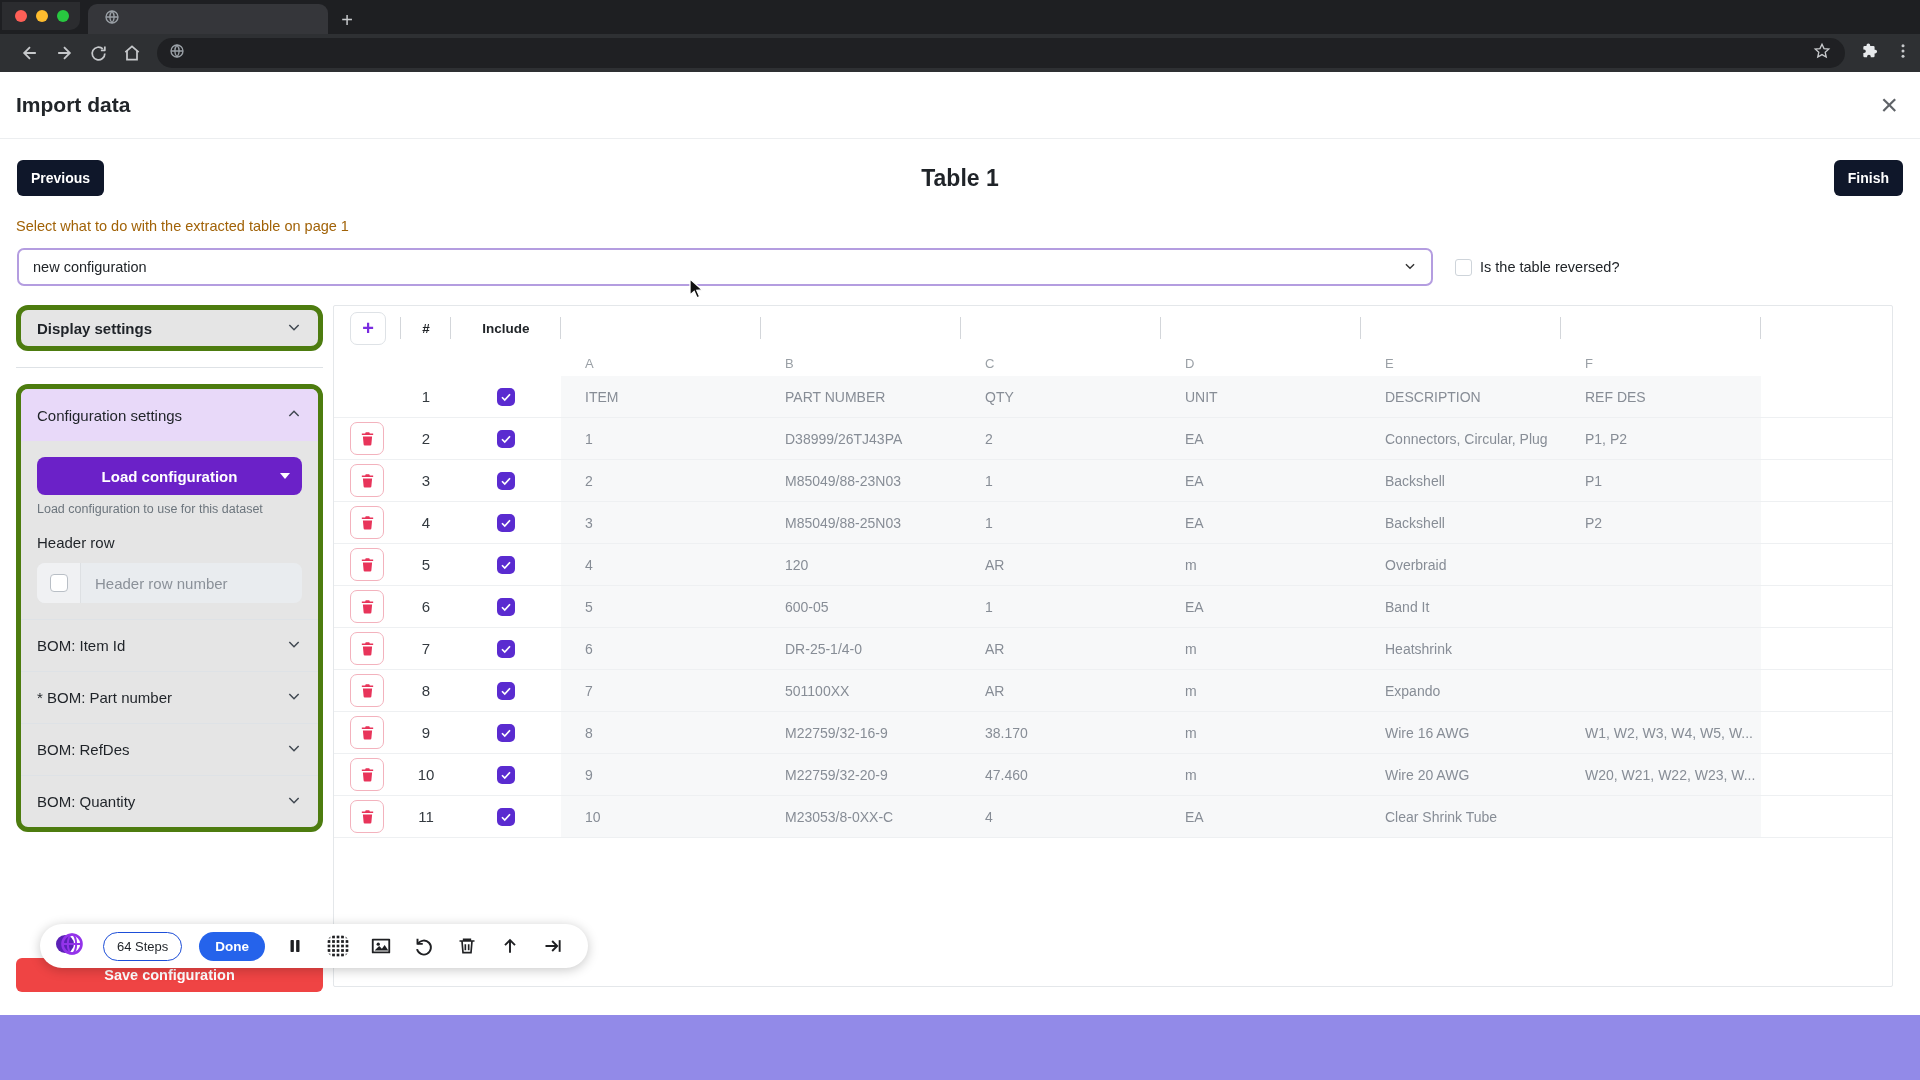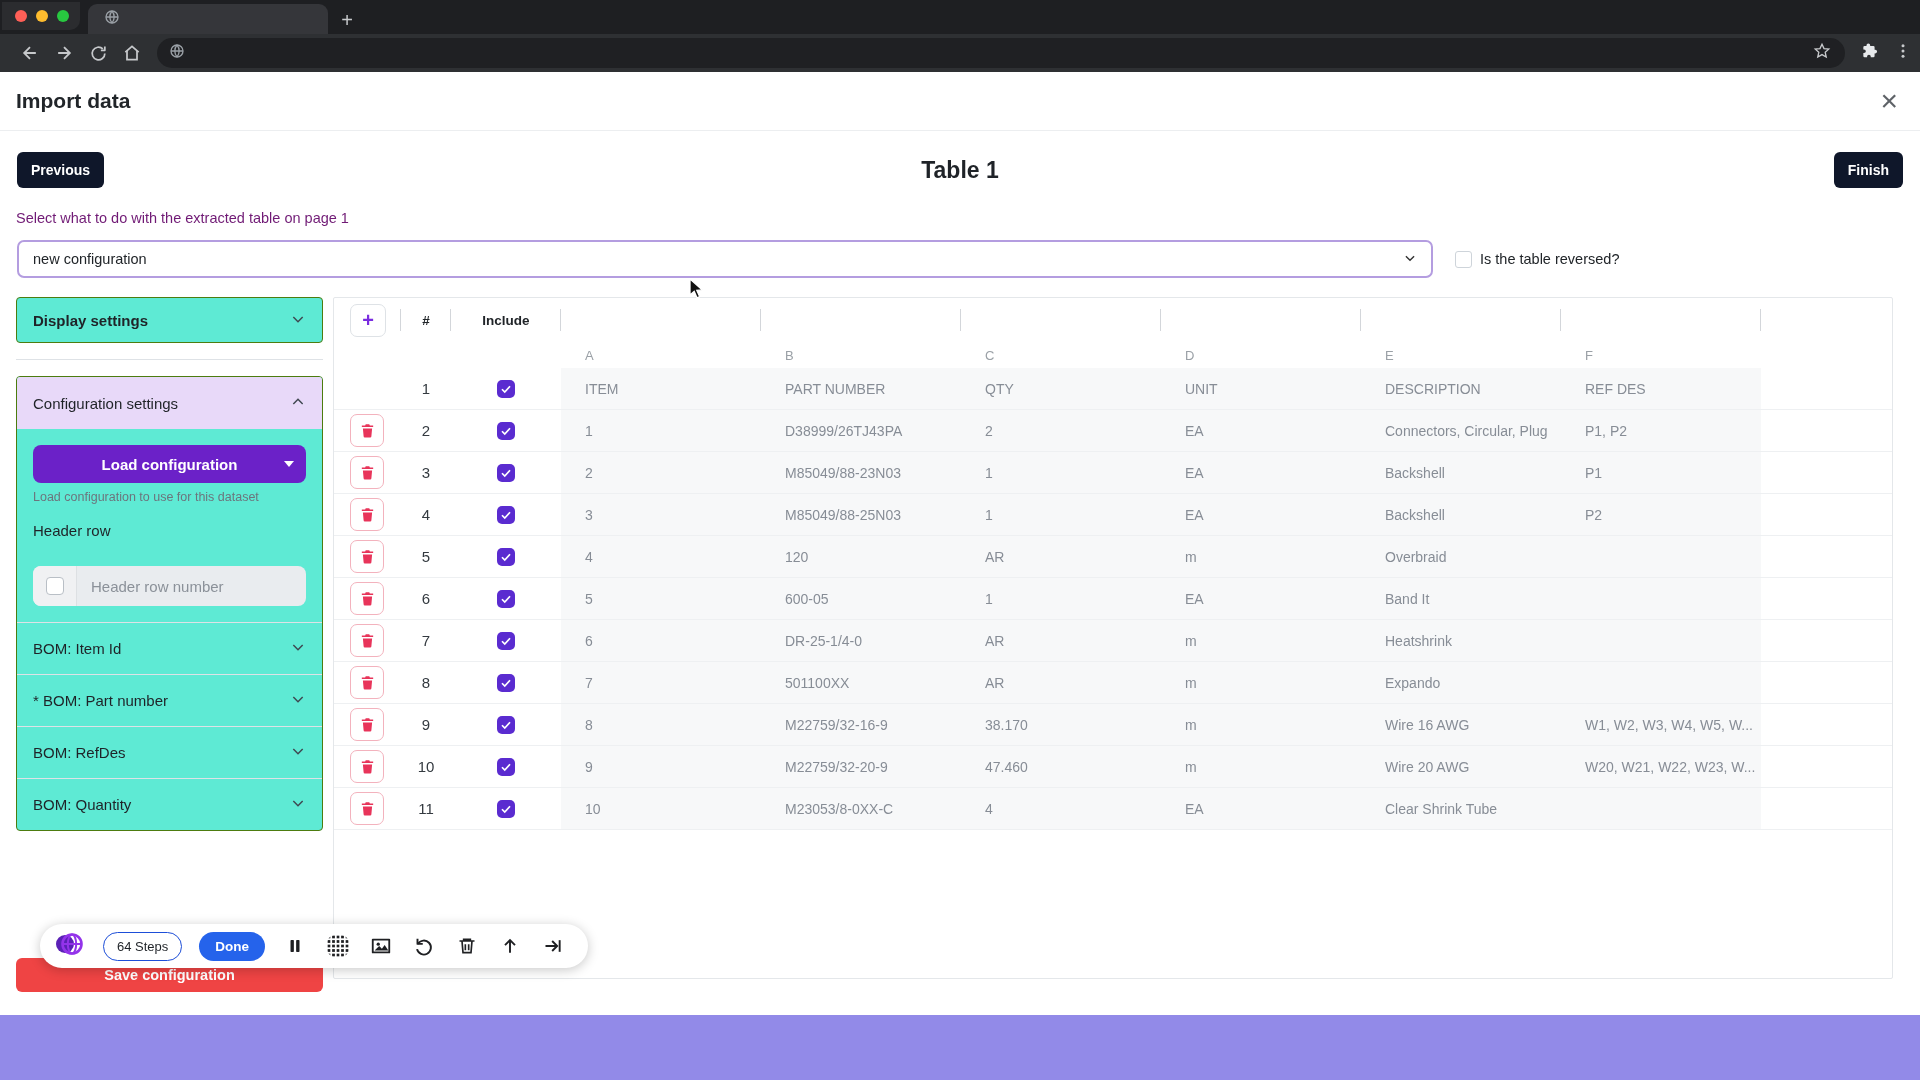--- a/index.html
+++ b/index.html
@@ -20,59 +20,59 @@
   .nav-ic { width:28px; height:28px; display:flex; align-items:center; justify-content:center;
     color:#c6c8cb; margin-left:6px; border-radius:50%; }
   .nav-ic:first-child { margin-left:16px; }
   .addressbar { position:absolute; left:157px; top:4px; width:1688px; height:30px; background:#1f2023;
     border-radius:15px; display:flex; align-items:center; padding:0 12px; color:#9aa0a6; }
   .addr-star { position:absolute; right:14px; color:#c8cacd; }
   .tool-right { position:absolute; right:8px; display:flex; align-items:center; gap:14px; }
 
   
   .page { position:relative; height:1008px; background:#fff; }
-  .modal-header { height:59px; display:flex; align-items:center; justify-content:space-between;
+  .modal-header { height:67px; display:flex; align-items:center; justify-content:space-between;
     padding:0 22px 0 16px; border-bottom:1px solid #eceef0; }
   .modal-title { font-size:21px; font-weight:700; color:#212529; }
   .close-x { font-size:30px; color:#5f6368; line-height:1; cursor:default; }
 
   .controls { position:relative; margin-top:17px; height:44px; padding:0 17px;
     display:flex; align-items:center; justify-content:space-between; }
   .btn-purple { background:#0f172a; color:#fff; font-weight:700; font-size:14px; border:none;
     border-radius:6px; padding:10px 14px; }
   .table-title { position:absolute; left:0; right:0; text-align:center; font-size:23px;
     font-weight:700; color:#1f2328; }
-  .select-label { margin:18px 16px 0 16px; height:20px; font-size:14.5px; color:#701a75; }
+  .select-label { margin:18px 16px 0 16px; height:20px; font-size:14.5px; color:#a16207; }
   .select-row { margin-top:10px; padding-left:17px; display:flex; align-items:center;border-radius:6px; }
   .dropdown { width:1416px; height:38px; border:2px solid #b49de0; border-radius:7px;
     display:flex; align-items:center; justify-content:space-between; padding:0 14px;
     font-size:14.5px; color:#212529; background:#fff; }
   .reversed { margin-left:22px; display:flex; align-items:center; gap:8px; font-size:14.5px; color:#212529; }
   .cb-empty { width:17px; height:17px; border:1px solid #ced4da; border-radius:3px; background:#fff; }
 
   .main { display:flex; margin-top:19px; padding-left:16px; align-items:flex-start; }
 
   
   .sidebar { width:307px; flex:none; }
-  .card { border:1px solid #4d7c0f; border-radius:4px; background:#5eead4; }
+  .card { border:5px solid #4d7c0f; border-radius:12px; background:#e5e5e5; }
   .acc-row { height:46px; display:flex; align-items:center; justify-content:space-between; padding:0 16px;
     font-size:15px; color:#1f2328; }
   .acc-bold { font-weight:700; }
   .side-divider { border:none; border-top:1px solid #dee2e6; margin:16px 0; }
   .config-card { margin-top:0; overflow:hidden; }
   .config-head { height:52px; background:#e8d9f9; display:flex; align-items:center;
     justify-content:space-between; padding:0 16px; font-size:15px; color:#1f2328; }
   .config-body { padding:16px; }
   .load-btn { position:relative; width:100%; height:38px; background:#6b21c8; color:#fff;
     font-weight:700; font-size:15px; border:none; border-radius:8px; }
   .load-caret { position:absolute; right:12px; top:16px; width:0; height:0;
     border-left:5px solid transparent; border-right:5px solid transparent; border-top:6px solid #fff; }
   .helper { margin-top:7px; font-size:12.5px; color:#6c757d; }
   .hdr-label { margin-top:18px; font-size:15px; color:#1f2328; }
-  .input-group { margin-top:27px; height:40px; background:#e9ecef; border-radius:8px;
+  .input-group { margin-top:12px; height:40px; background:#e9ecef; border-radius:8px;
     display:flex; align-items:stretch; overflow:hidden; }
   .ig-addon { width:44px; background:#f0f1f3; border-right:1px solid #dde0e3;
     display:flex; align-items:center; justify-content:center; }
   .ig-check { width:18px; height:18px; background:#fff; border:1px solid #b9bfc6; border-radius:4px; }
   .ig-input { flex:1; border:none; background:transparent; font-size:15px; padding-left:14px;
     font-family:"Liberation Sans",sans-serif; color:#495057; outline:none; }
   .ig-input::placeholder { color:#8b9199; }
   .bom-row { height:52px; border-top:1px solid #dee2e6; display:flex; align-items:center;
     justify-content:space-between; padding:0 16px; font-size:15px; color:#1f2328; }
   .chev { color:#3f4750; }

